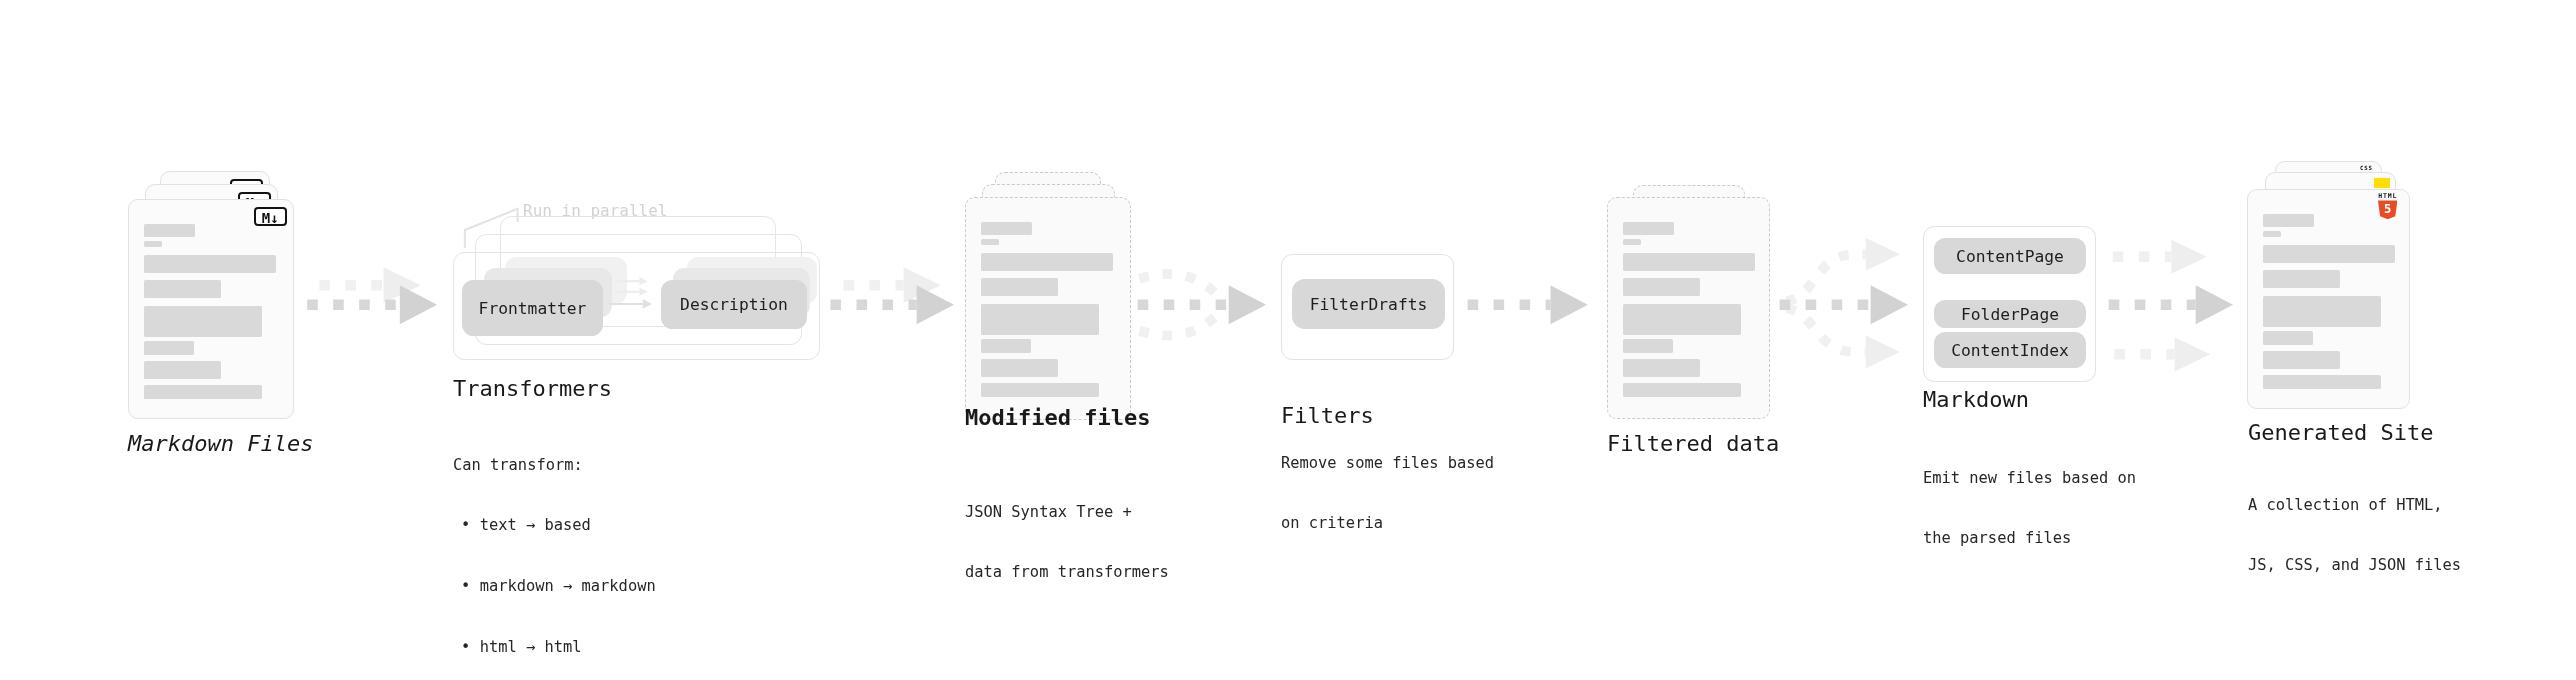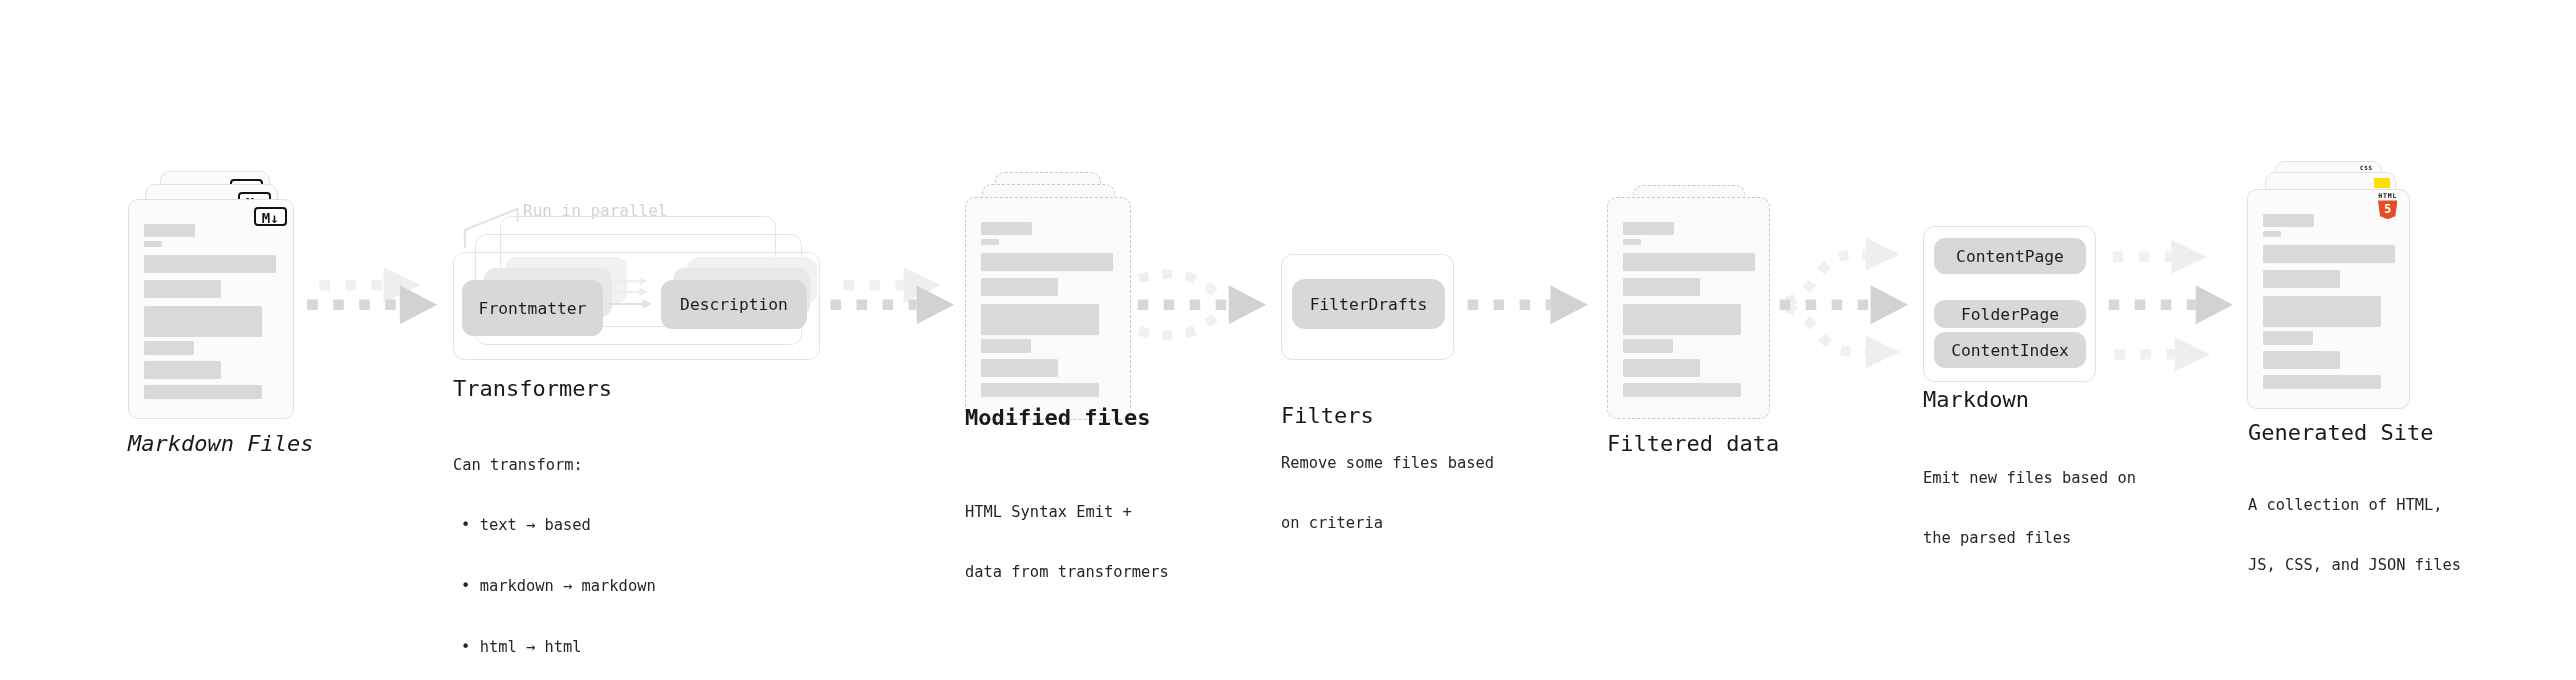--- a/index.html
+++ b/index.html
@@ -194,21 +194,21 @@
         <div class="bar" style="top: 41px; width: 18px; height: 5.7px;"></div>
         <div class="bar" style="top: 55px; width: 132px; height: 18px;"></div>
         <div class="bar" style="top: 80px; width: 77px; height: 18px;"></div>
         <div class="bar" style="top: 106px; width: 118px; height: 31px;"></div>
         <div class="bar" style="top: 141px; width: 50px; height: 14px;"></div>
         <div class="bar" style="top: 161px; width: 77px; height: 18px;"></div>
         <div class="bar" style="top: 185px; width: 118px; height: 14px;"></div>
       </div>
     <div class="node-title" style="left:965px;top:405px;font-weight:bold;">Modified files</div>
     <div class="node-caption" style="left:965px;top:461px;">
-      <div>HTML Syntax Emit +</div>
+      <div>JSON Syntax Tree +</div>
       <div>data from transformers</div>
     </div>
   </div>
 
   <div>
     <div class="panel" style="left:1281px;top:254px;width:173px;height:106px;"></div>
     <div class="pill" style="left:1292px;top:279px;width:153px;height:50px;border-radius:13px;">FilterDrafts</div>
     <div class="node-title" style="left:1281px;top:375px;margin-top:28px;">Filters</div>
     <div class="node-caption" style="left:1281px;top:412px;">
       <div>Remove some files based</div>

